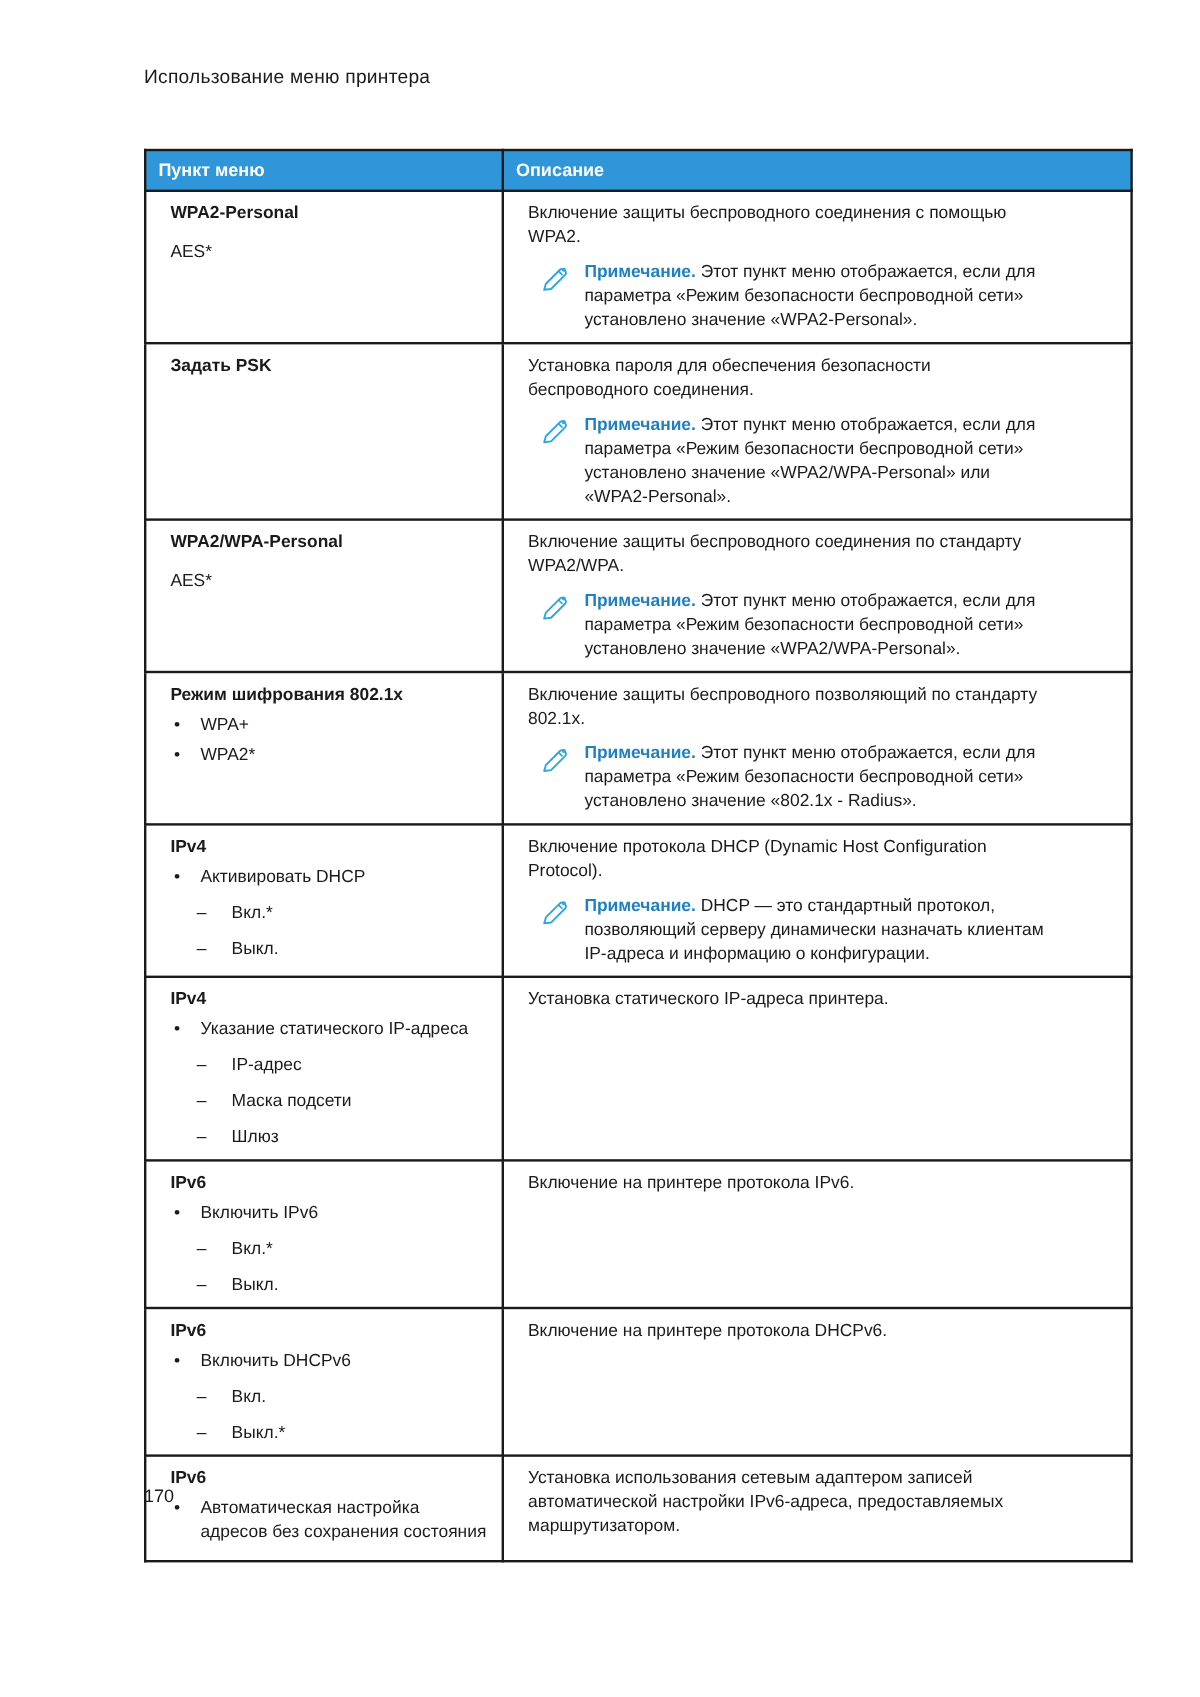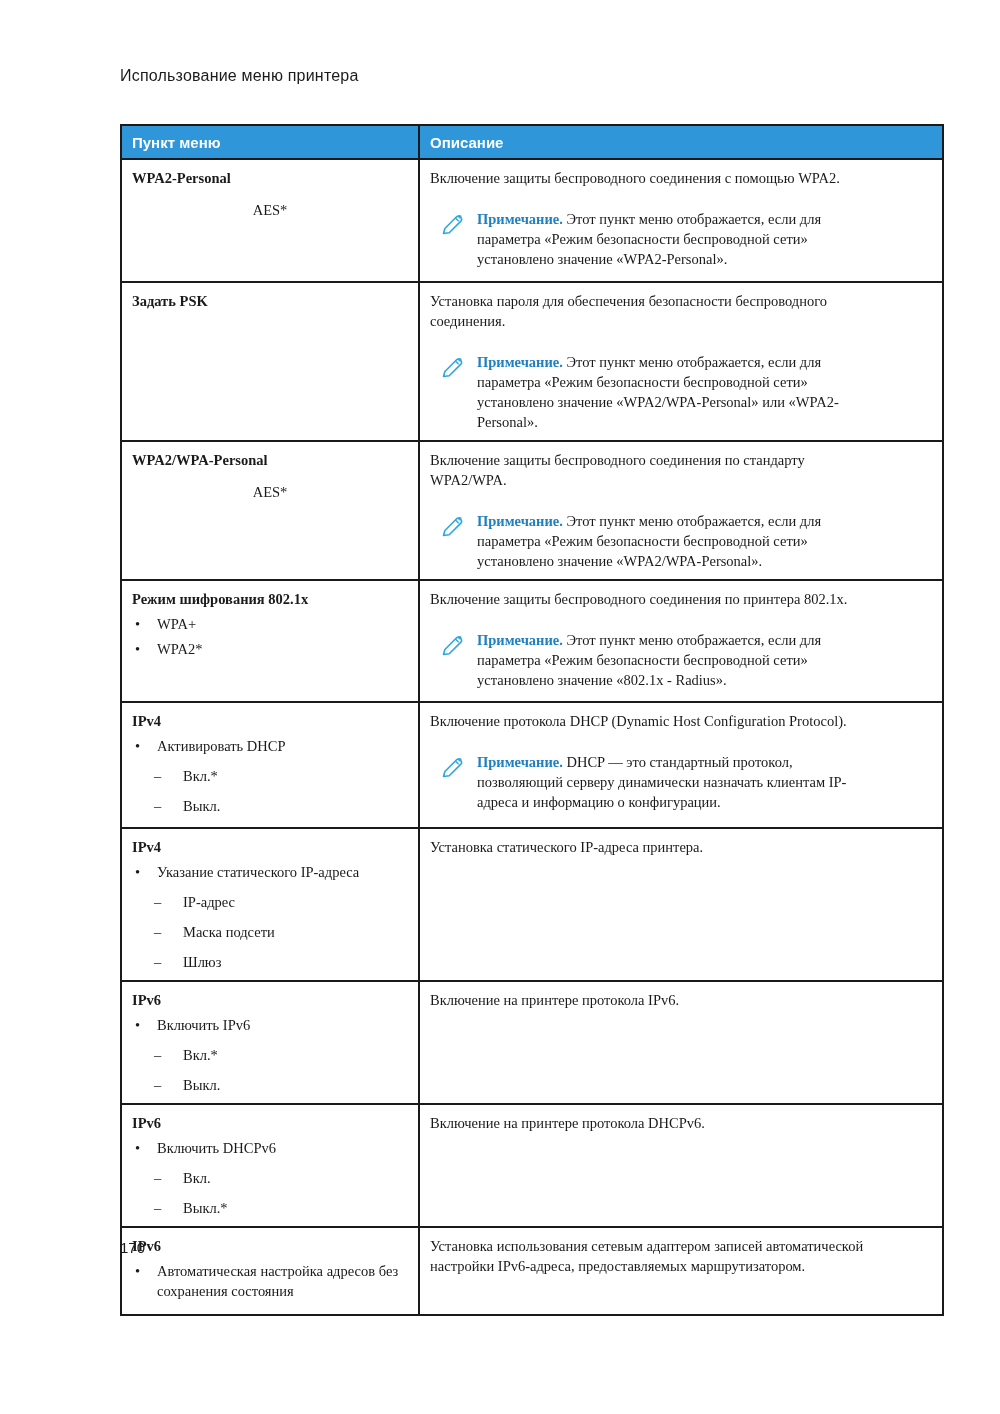--- a/index.html
+++ b/index.html
@@ -7,21 +7,21 @@
   .page {
     position:relative;
     width:1000px; height:1414px;
     background:#ffffff;
     font-family:"Liberation Sans", sans-serif;
     color:#1a1a1a;
     overflow:hidden;
   }
   .page-header {
     position:absolute; left:120px; top:56px;
-    font-size:16px; color:#1b1b1b; letter-spacing:0.2px;margin-top:11px;
+    font-size:16px; color:#1b1b1b; letter-spacing:0.2px;
   }
   table.menu-table {
     position:absolute; left:120px; top:124px;
     width:762px;
     border-collapse:collapse;
     table-layout:fixed;
   }
   table.menu-table th, table.menu-table td {
     border:2px solid #1a1a1a;
     vertical-align:top;
@@ -31,32 +31,32 @@
     background:#2e96d9;
     color:#ffffff;
     font-size:15px;
     font-weight:bold;
     height:34px;
     padding:6px 0 6px 10px;
     vertical-align:middle;
   }
   th.col-menu { width:298px; }
   th.col-desc { width:524px; }
-  td.cell { padding:8px 10px 8px 10px; font-size:14.5px; line-height:20px;font-family:Liberation Serif, serif; }
+  td.cell { padding:8px 10px 8px 20px; font-size:14.5px; line-height:20px; }
   .item-title { font-weight:bold; }
   .item-line { position:relative; }
-  .item-line.plain { margin-top:12px;text-align:center; }
+  .item-line.plain { margin-top:12px; }
   .item-line.bullet { margin-top:5px; padding-left:25px; }
   .item-line.bullet .marker { position:absolute; left:3px; top:0; width:22px; }
   .item-line.dash { margin-top:10px; padding-left:51px; }
   .item-line.dash .marker { position:absolute; left:22px; top:0; width:29px; }
   .desc-text { max-width:438px; }
   .note {
     display:flex; align-items:flex-start;
-    margin-top:21px; padding-left:9px;
+    margin-top:9px; padding-left:9px;
   }
   .note-icon-box { flex:0 0 26px; margin-right:12px; padding-top:2px; }
   .note-text { max-width:392px; }
   .note-label { font-weight:bold; color:#1e7fc1; }
   .watermark {
     position:absolute; left:366px; top:684px;
     font-family:"DejaVu Serif", serif;
     font-weight:bold;
     font-size:46px;
     color:#c92a36;
@@ -137,21 +137,21 @@
             </div>
           </td>
         </tr>
         <tr style="height: 122px;">
           <td class="cell">
             <div class="item-title">Режим шифрования 802.1x</div>
             <div class="item-line bullet"><span class="marker">•</span><span>WPA+</span></div>
             <div class="item-line bullet"><span class="marker">•</span><span>WPA2*</span></div>
           </td>
           <td class="cell">
-            <div class="desc-text">Включение защиты беспроводного соединения по принтера 802.1x.</div>
+            <div class="desc-text">Включение защиты беспроводного позволяющий по стандарту 802.1x.</div>
             <div class="note">
               <span class="note-icon-box"><svg width="26" height="26" viewBox="0 0 26 26">
     <path d="M4.5 22.5l1.4-5L17.6 5.8a2.4 2.4 0 0 1 3.4 0l0.9 0.9a2.4 2.4 0 0 1 0 3.4L10.2 21.8 4.5 22.5z" fill="none" stroke="#2ea7e0" stroke-width="1.6" stroke-linejoin="round"></path>
     <path d="M16.4 7l3.3 3.3" fill="none" stroke="#2ea7e0" stroke-width="1.4"></path>
     <circle cx="20.9" cy="5.8" r="1.1" fill="none" stroke="#2ea7e0" stroke-width="1.2"></circle>
   </svg></span>
               <div class="note-text"><span class="note-label">Примечание.</span> <span>Этот пункт меню отображается, если для параметра «Режим безопасности беспроводной сети» установлено значение «802.1x - Radius».</span></div>
             </div>
           </td>
         </tr>

